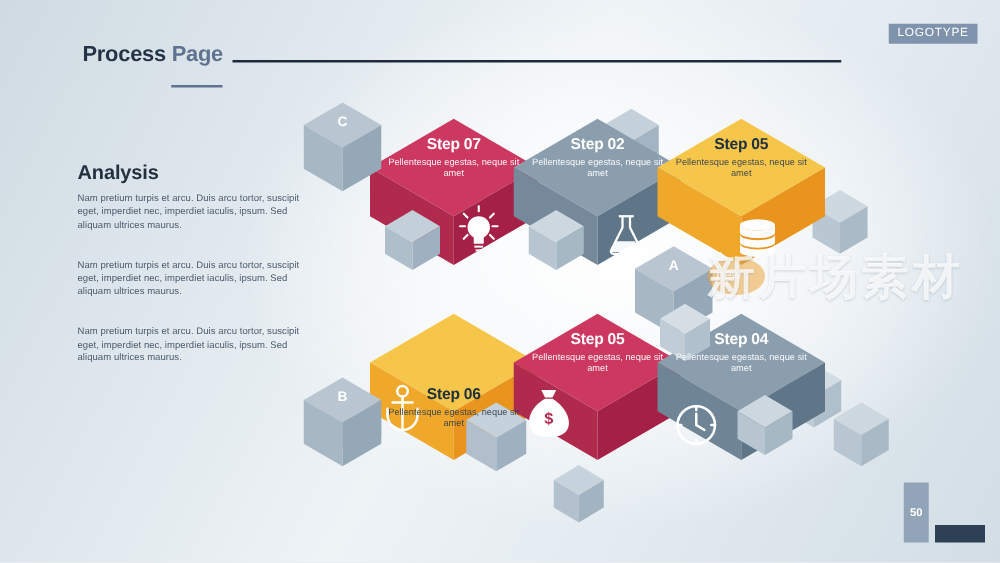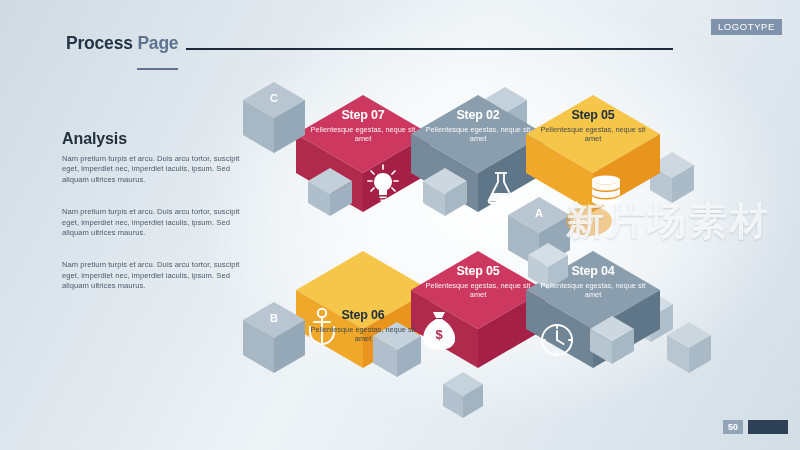--- a/index.html
+++ b/index.html
@@ -83,21 +83,21 @@
   }
   .wm-badge span{
     position:absolute;left:7px;top:8px;font-size:11px;color:#ffffff;
     font-weight:normal;font-family:"Liberation Sans",sans-serif;
   }
 
   
   .ftr-num{
     position:absolute;right:57px;bottom:16px;
     background:#92a5b8;color:#ffffff;font-size:9px;font-weight:bold;
-    padding:2px 5px;line-height:10px;
+    padding:19px 5px;line-height:10px;
   }
   .ftr-bar{
     position:absolute;right:12px;bottom:16px;width:40px;height:14px;
     background:#2d4055;
   }
 </style>
 </head>
 <body>
 
 <div id="slide">

